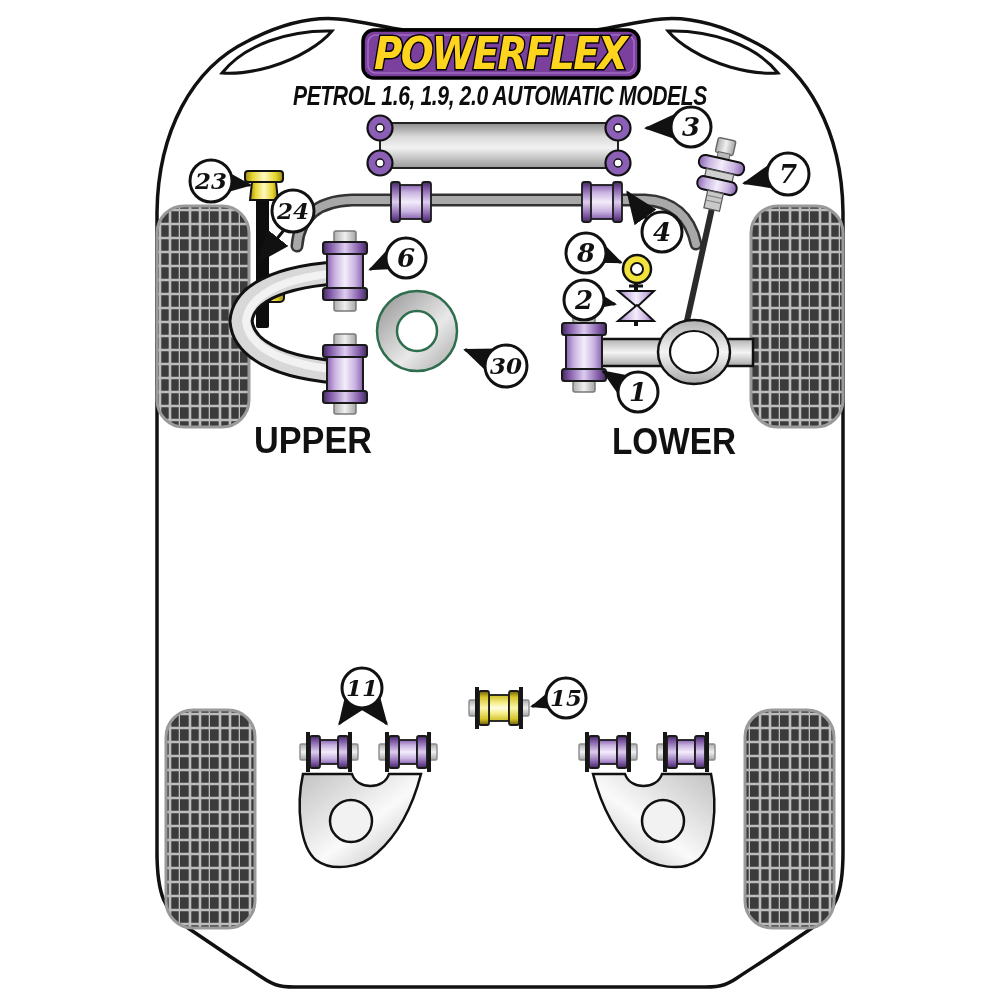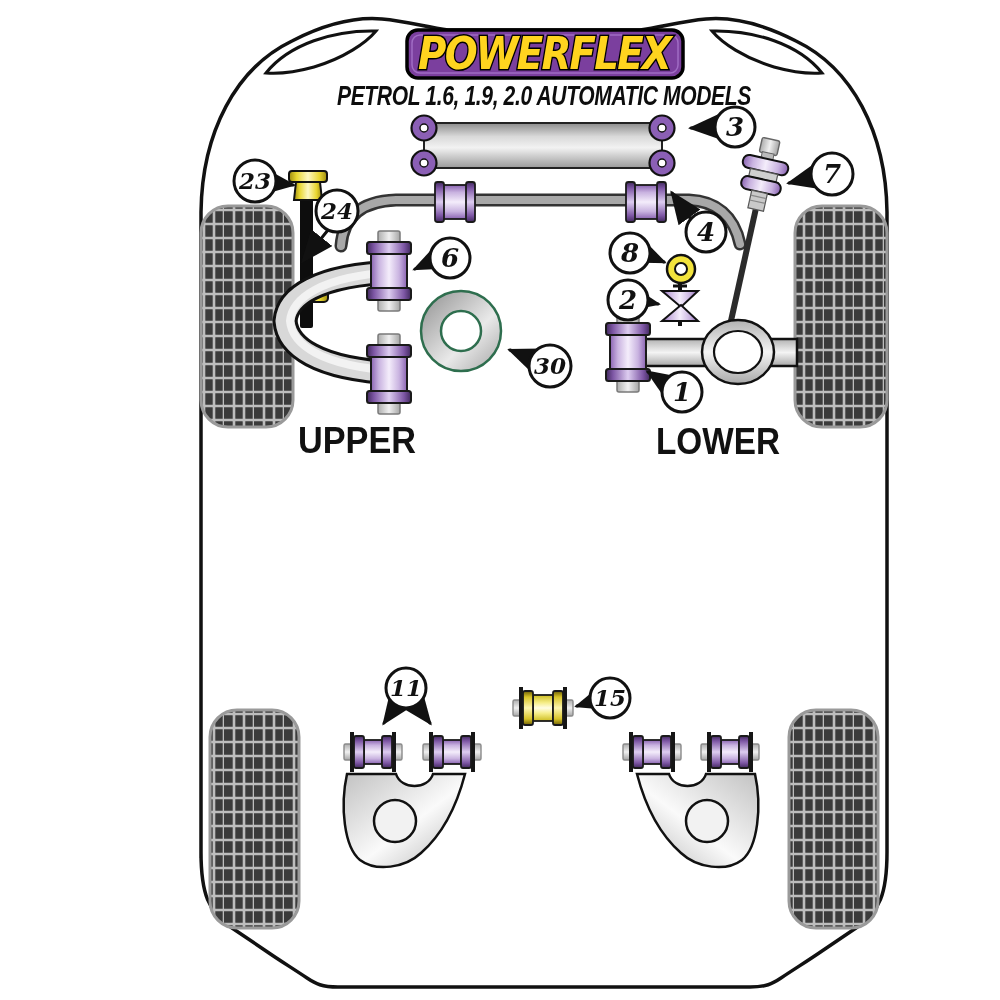--- a/index.html
+++ b/index.html
@@ -1,16 +1,16 @@
 <!DOCTYPE html>
 <html><head>
 <meta charset="utf-8">
 <style>
   html,body{margin:0;padding:0;background:#ffffff;width:1000px;height:1000px;overflow:hidden;}
-  #stage{width:920px;height:1000px;position:relative;font-family:"Liberation Sans",sans-serif;padding-left:44px;}
+  #stage{width:920px;height:1000px;position:relative;font-family:"Liberation Sans",sans-serif;}
   svg{display:block;}
   text{user-select:none;}
   .callout-num{font-family:"DejaVu Serif",serif;font-style:italic;font-weight:bold;fill:#111;}
   .big-label{font-family:"Liberation Sans",sans-serif;font-weight:bold;fill:#111;}
   .subtitle{font-family:"Liberation Sans",sans-serif;font-weight:bold;font-style:italic;fill:#0d0d0d;letter-spacing:-0.5px;}
   .logo-text{font-family:"DejaVu Sans",sans-serif;font-weight:bold;font-style:italic;fill:#ffd41f;stroke:#000;stroke-width:3px;paint-order:stroke;letter-spacing:-2px;}
   .reg-mark{font-family:"DejaVu Sans",sans-serif;font-weight:bold;fill:#ffffff;}
 </style>
 </head>
 <body>

